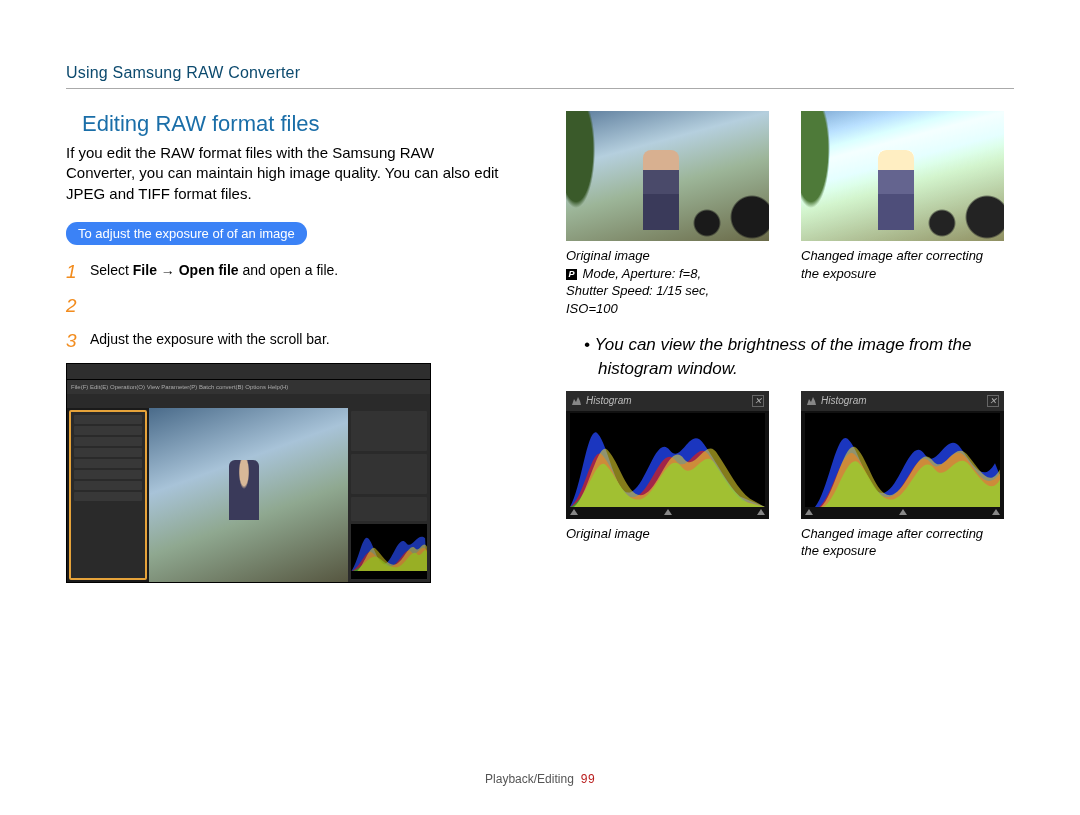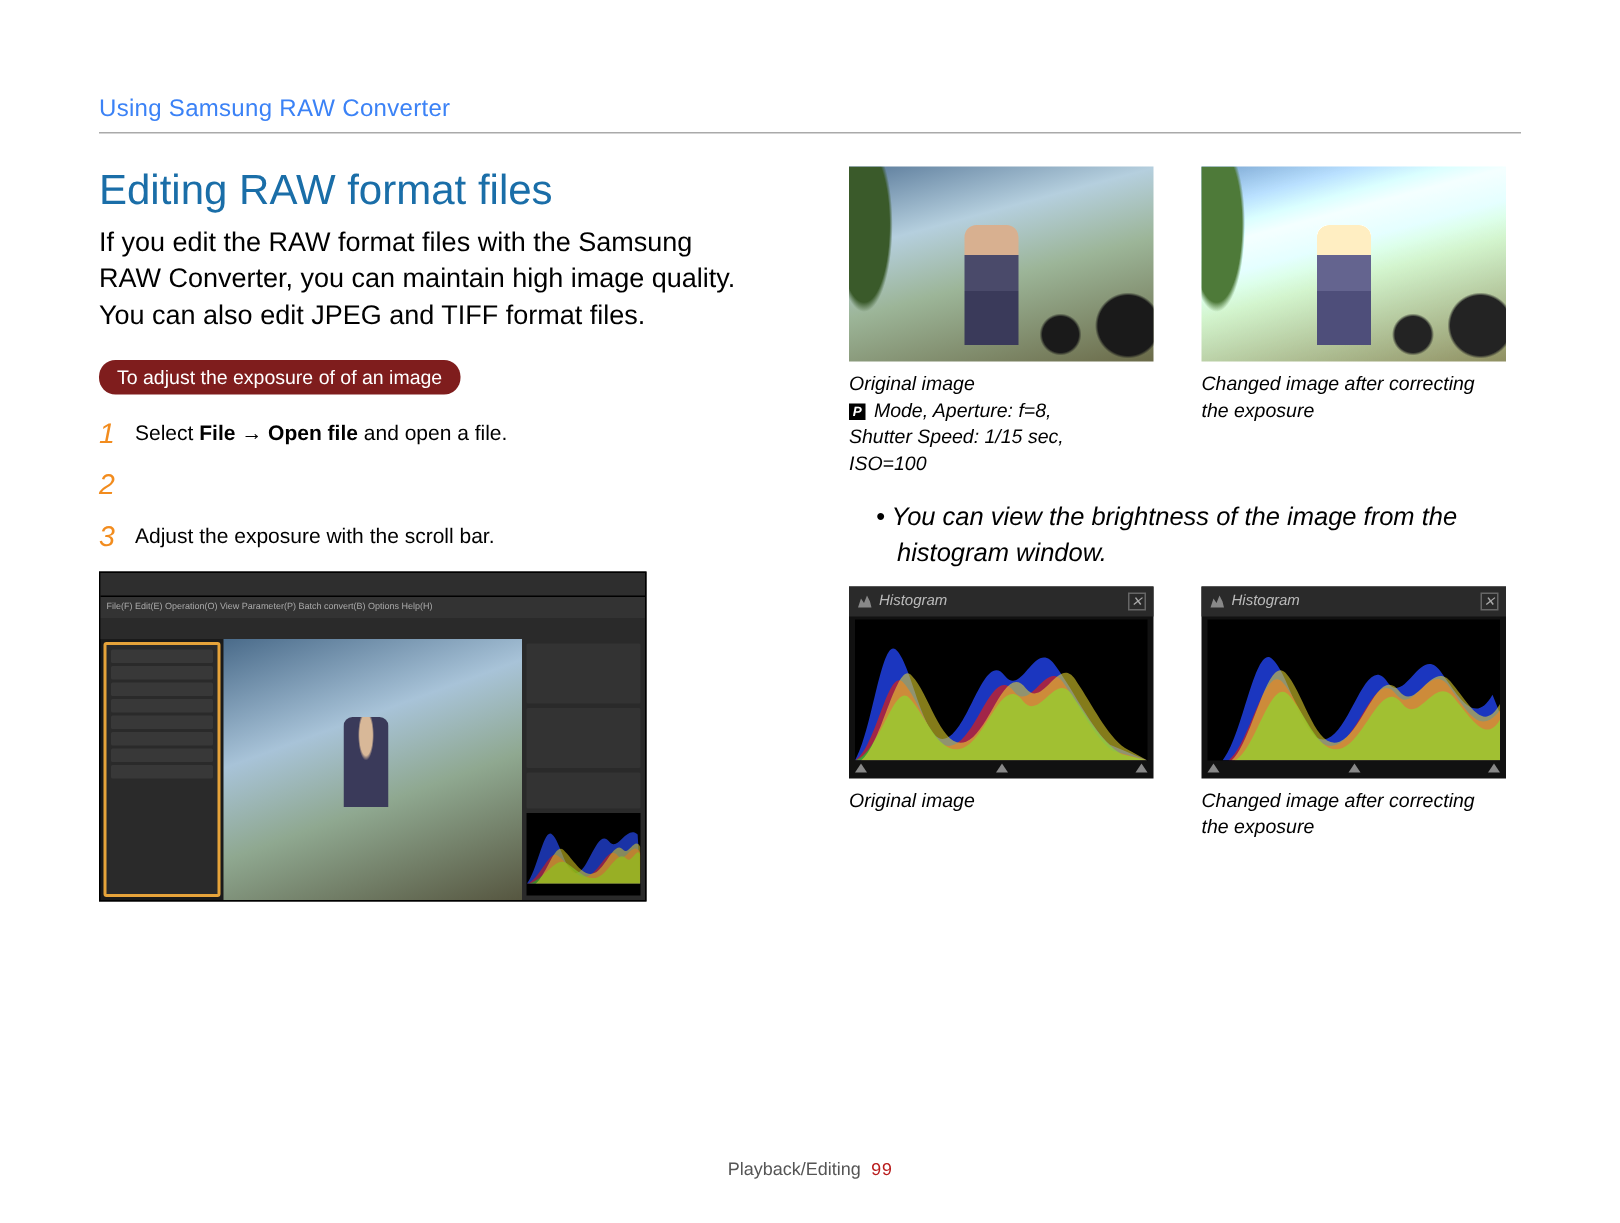--- a/index.html
+++ b/index.html
@@ -7,47 +7,48 @@
     font-family: Arial, Helvetica, sans-serif;
     background: #fff;
     width: 1080px;
     height: 815px;
     padding: 64px 66px 30px 66px;
     position: relative;
     color: #000;
   }
   .header-line {
     font-size: 16px;
-    color: #3b82f6;
+    color: #0c4a6e;
     font-weight: 300;
     letter-spacing: 0.2px;
     border-bottom: 1px solid #aaa;
     padding-bottom: 6px;
     margin-bottom: 22px;
   }
   .columns {
     display: flex;
     gap: 60px;
   }
   .col-left { width: 440px; }
   .col-right { width: 440px; font-style: italic; }
   .section-title {
     color: #1a6ea8;
-    font-size: 28px;
+    font-size: 22px;
     font-weight: 400;
     margin-bottom: 6px;
+    margin-left: 16px;
   }
   .intro {
-    font-size: 18px;
+    font-size: 15px;
     line-height: 1.35;
     margin-bottom: 18px;
   }
   .pill {
     display: inline-block;
-    background: #7f1d1d;
+    background: #3b82f6;
     color: #fff;
     font-size: 13px;
     padding: 4px 12px;
     border-radius: 11px;
     margin-bottom: 14px;
   }
   .steps { list-style: none; }
   .steps li {
     display: flex;
     align-items: flex-start;

